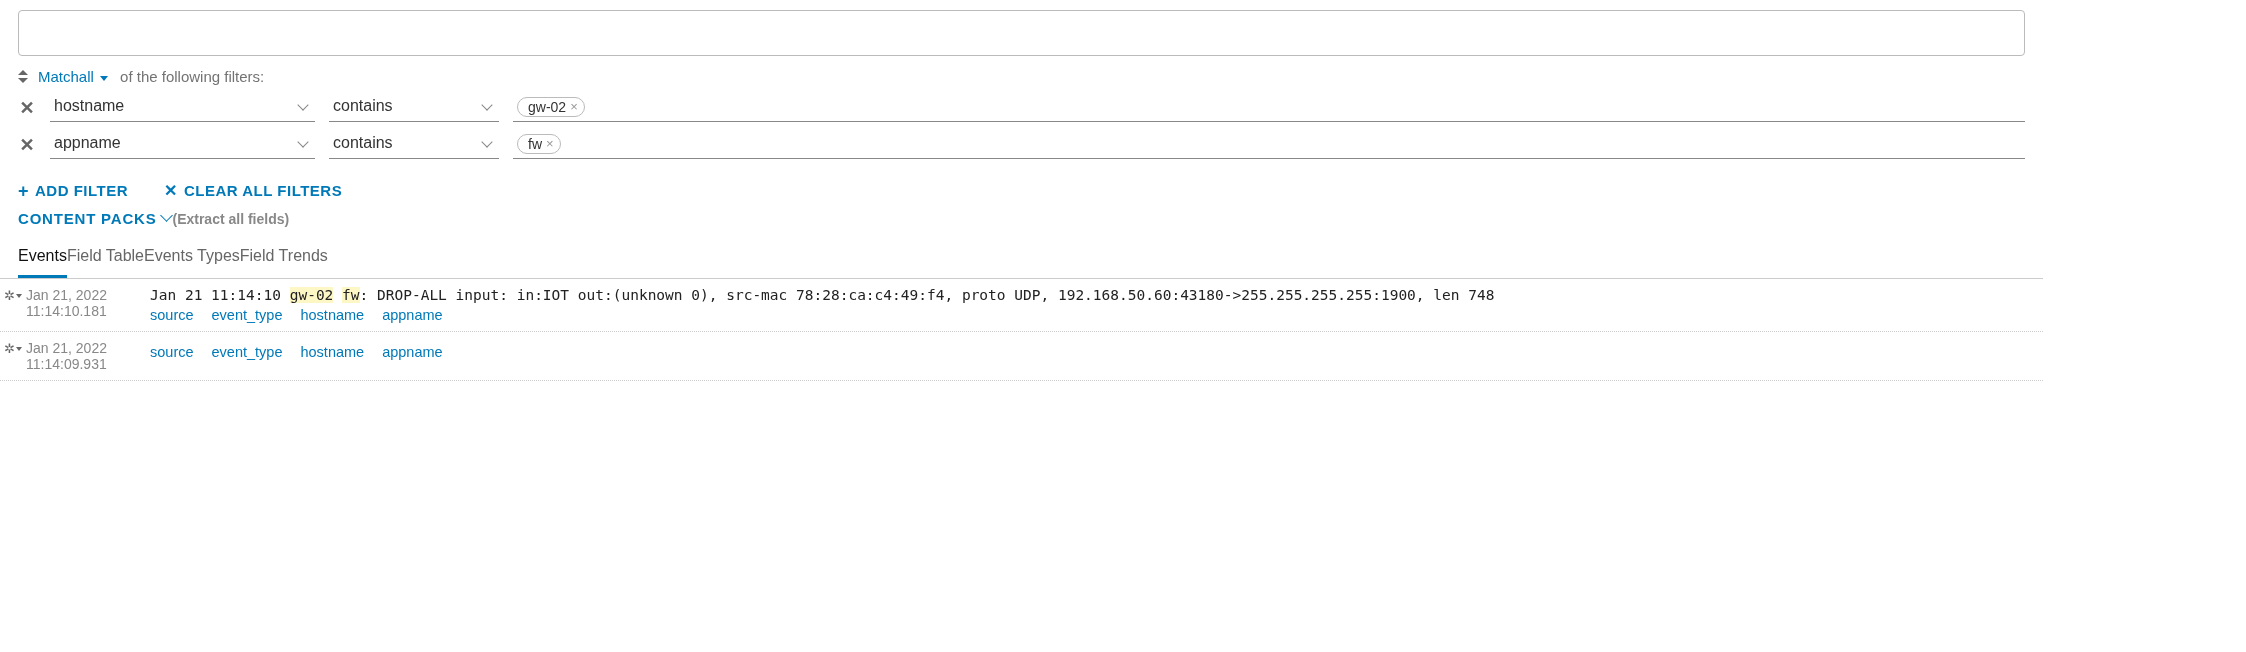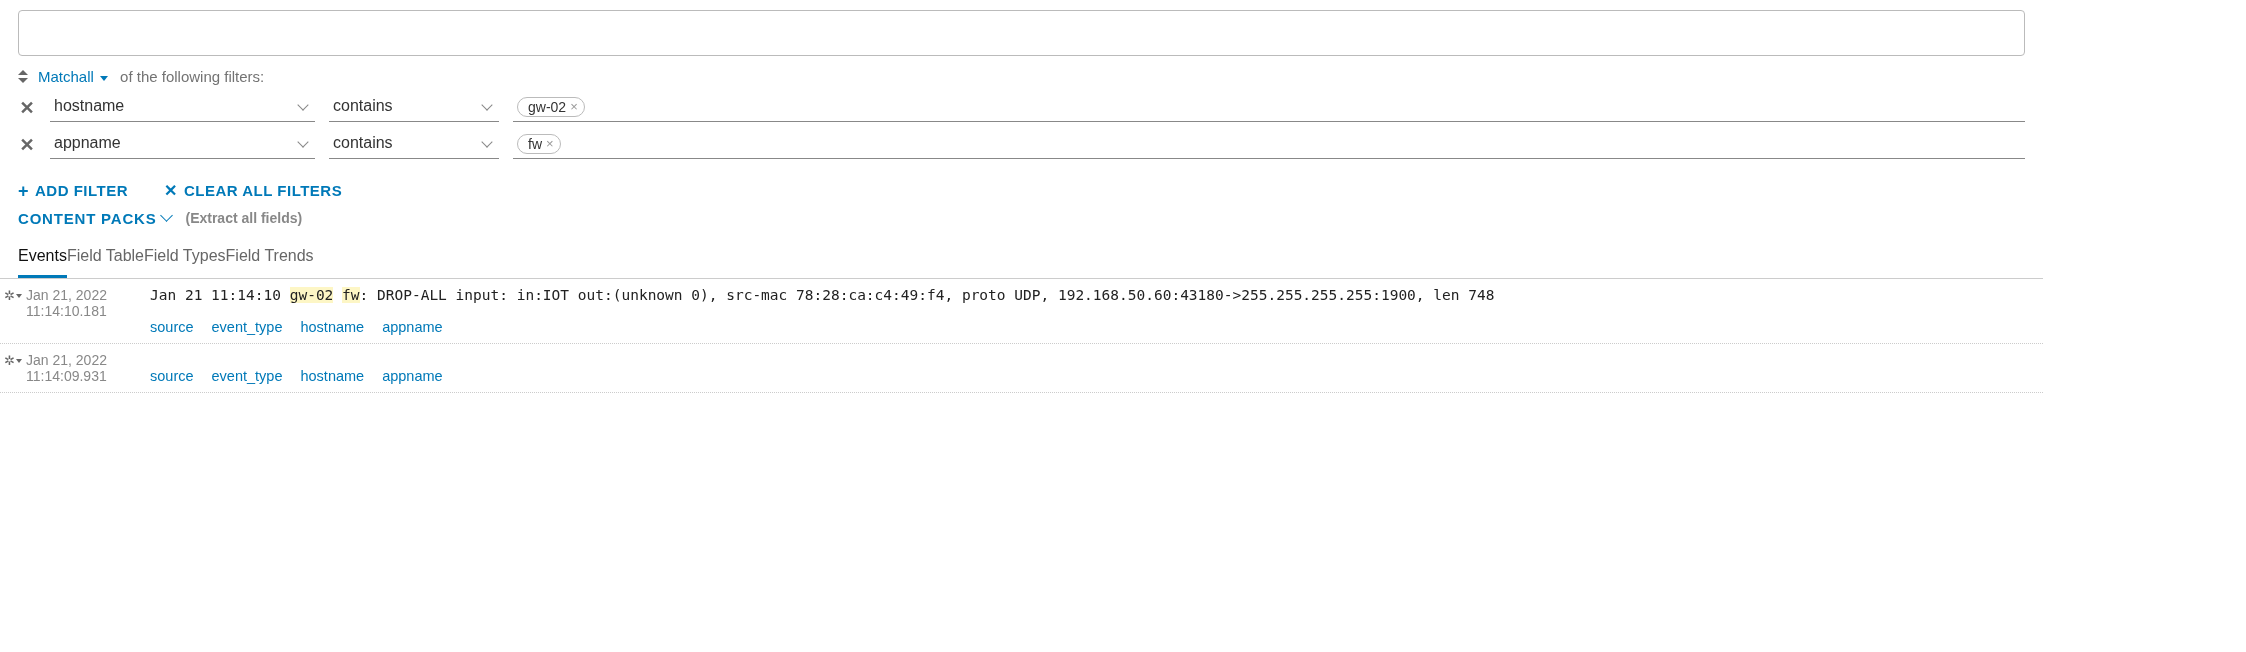--- a/index.html
+++ b/index.html
@@ -150,22 +150,22 @@
     line-height: 1;
   }
   .x-icon {
     font-size: 16px;
     font-weight: bold;
   }
   
   
   .cp-row {
     display: flex;
-    align-items: flex-start;
-    gap: 13px;
+    align-items: center;
+    gap: 0;
     padding: 0 18px 12px 18px;
   }
   .cp-link {
     color: #0079b8;
     font-weight: 600;
     letter-spacing: 0.8px;
     text-transform: uppercase;
     cursor: pointer;
     display: inline-flex;
     align-items: center;
@@ -244,21 +244,21 @@
   .ev-ts .time { display: block; }
   .ev-body { flex: 1; padding-top: 2px; }
   .ev-msg {
     font-family: "Menlo", "Consolas", monospace;
     font-size: 14.5px;
     color: #222;
     white-space: pre;
   }
   .hl { background: #fdf6c5; }
   .ev-fields {
-    margin-top: 16px;
+    margin-top: 4px;
     display: flex;
     gap: 18px;
   }
   .ev-field {
     color: #0079b8;
     font-size: 14.5px;
     cursor: pointer;
   }
 </style>
 </head>
@@ -317,21 +317,21 @@
     <span class="cp-link">
       <span>CONTENT PACKS</span>
       <span class="cp-chevron"></span>
     </span>
     <span class="cp-hint">(Extract all fields)</span>
   </div>
 
   <div class="tabs" id="tabs">
       <div class="tab active">Events</div>
       <div class="tab">Field Table</div>
-      <div class="tab">Field Types</div>
+      <div class="tab">Events Types</div>
       <div class="tab">Field Trends</div>
     </div>
 
   <div class="events" id="events">
       <div class="event-row">
         <div class="ev-gear">
           <span>✲</span>
           <span class="gear-caret"></span>
         </div>
         <div class="ev-ts">

